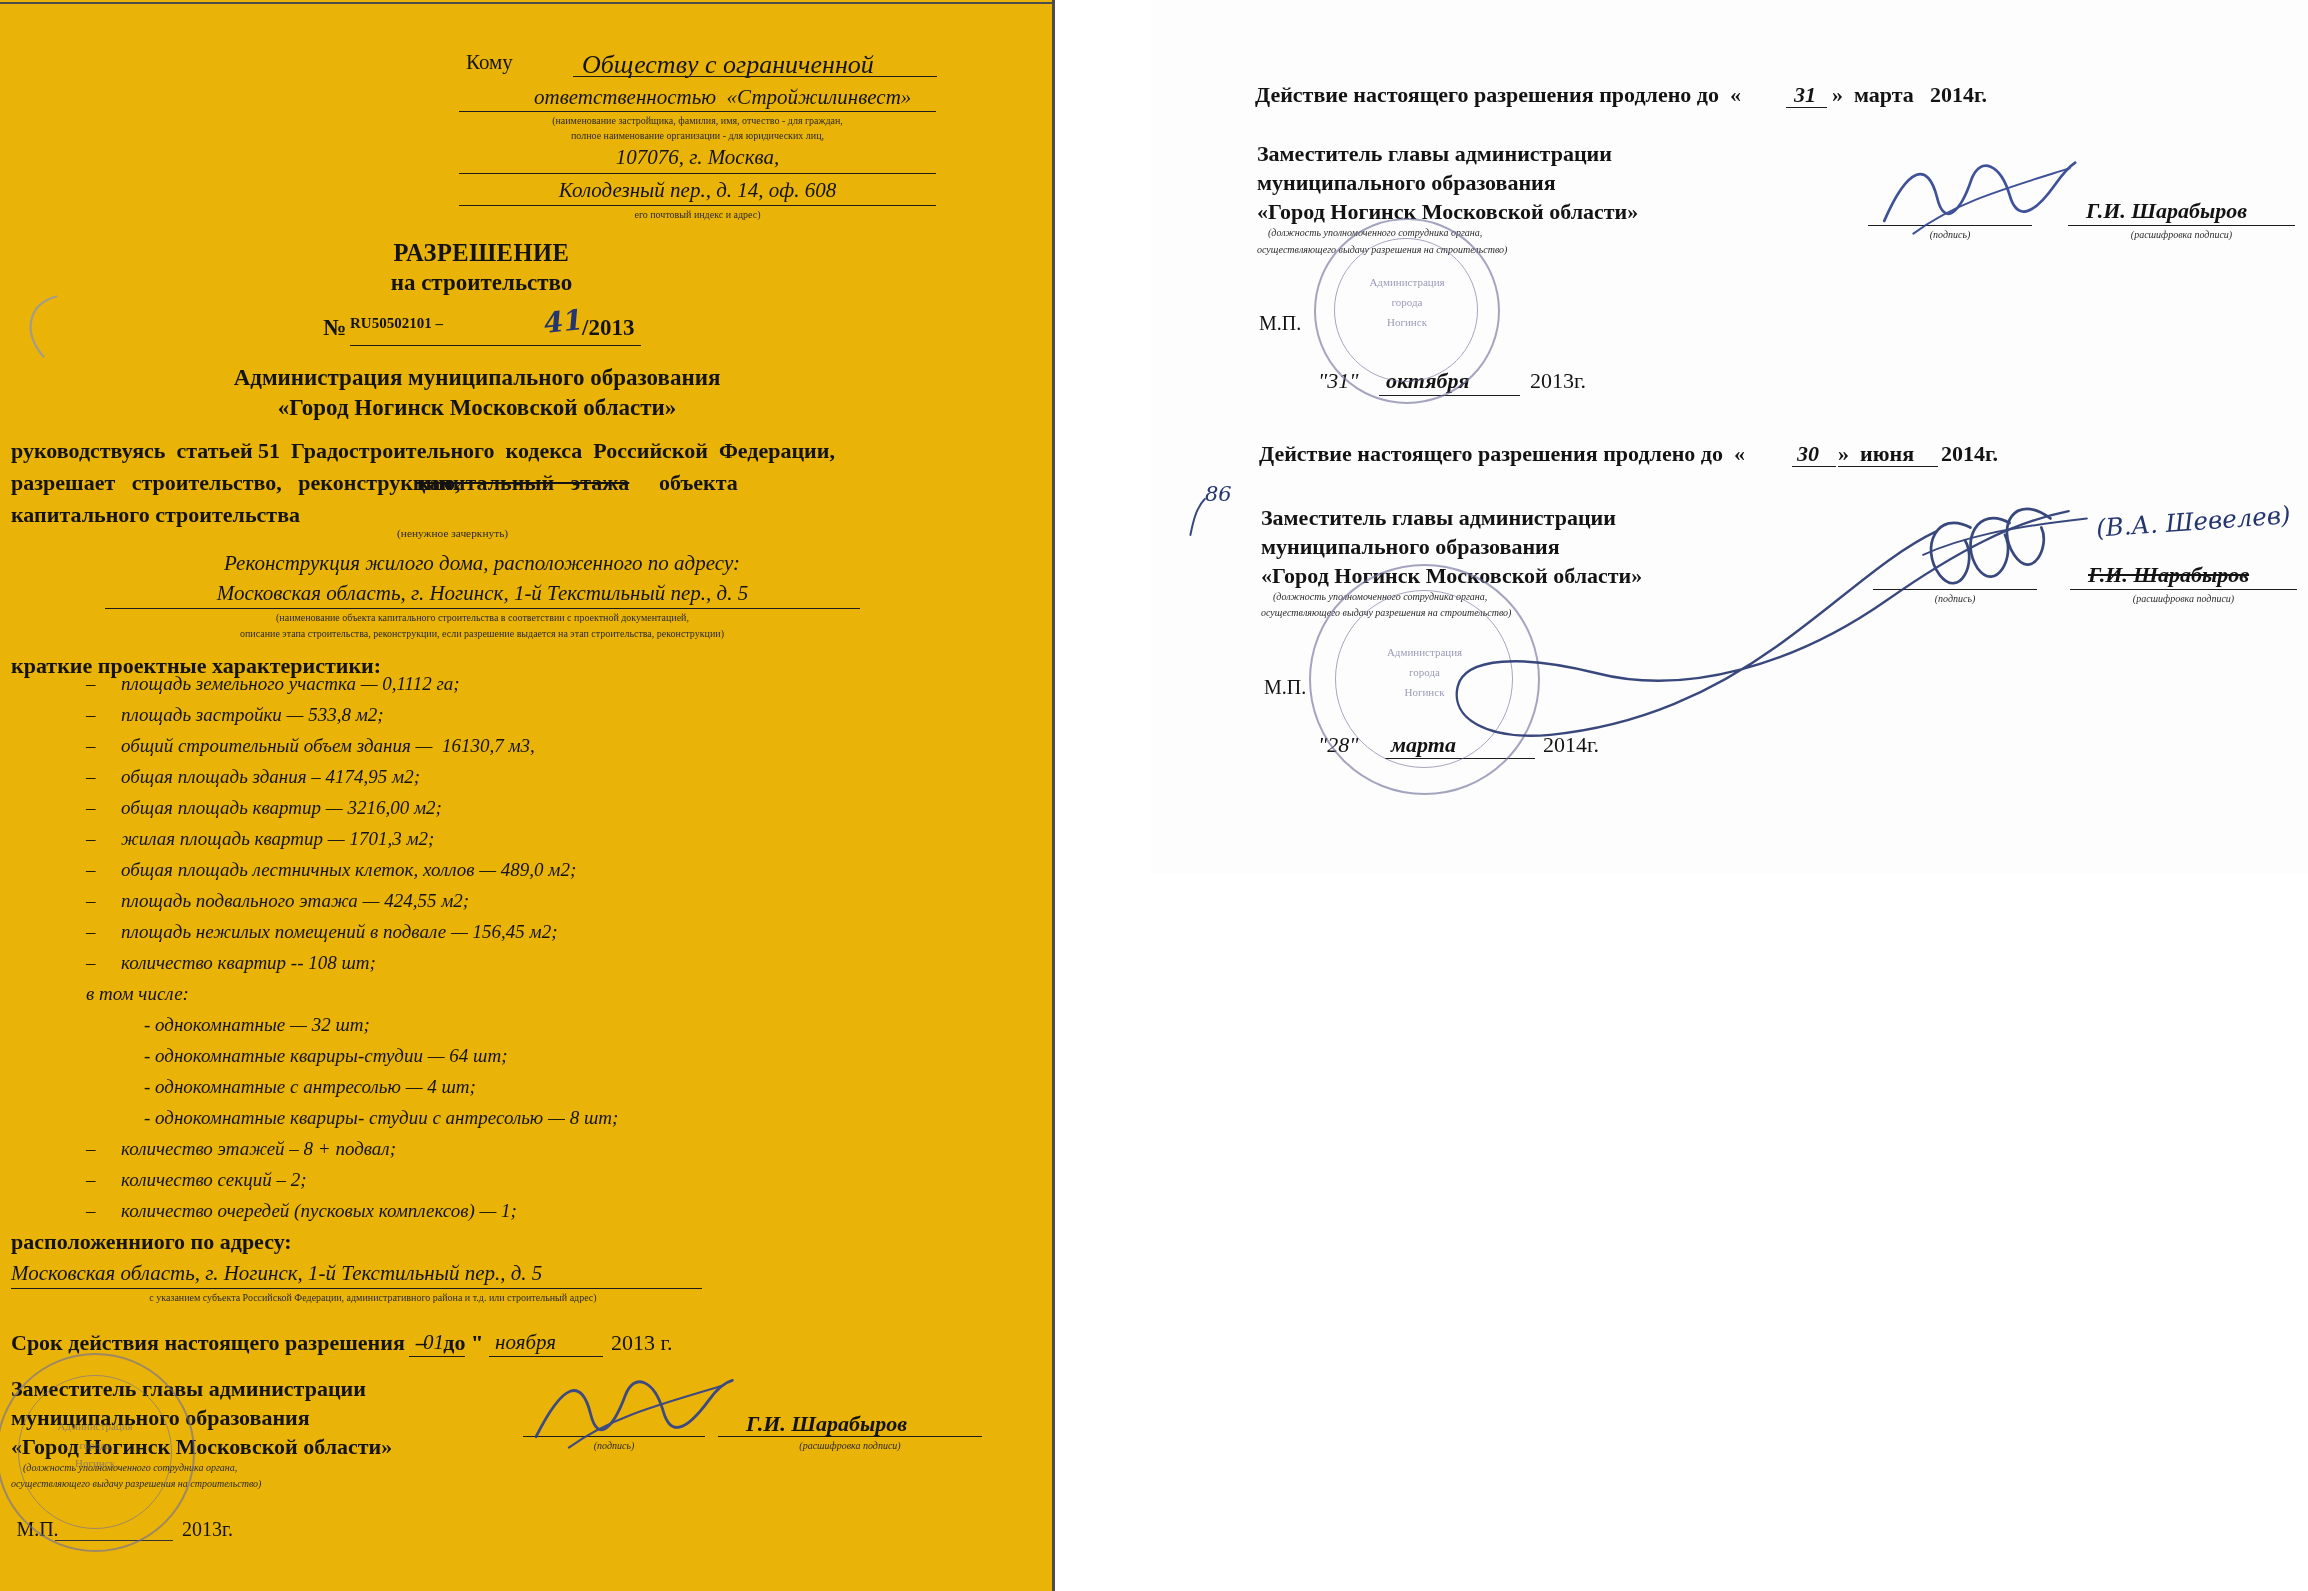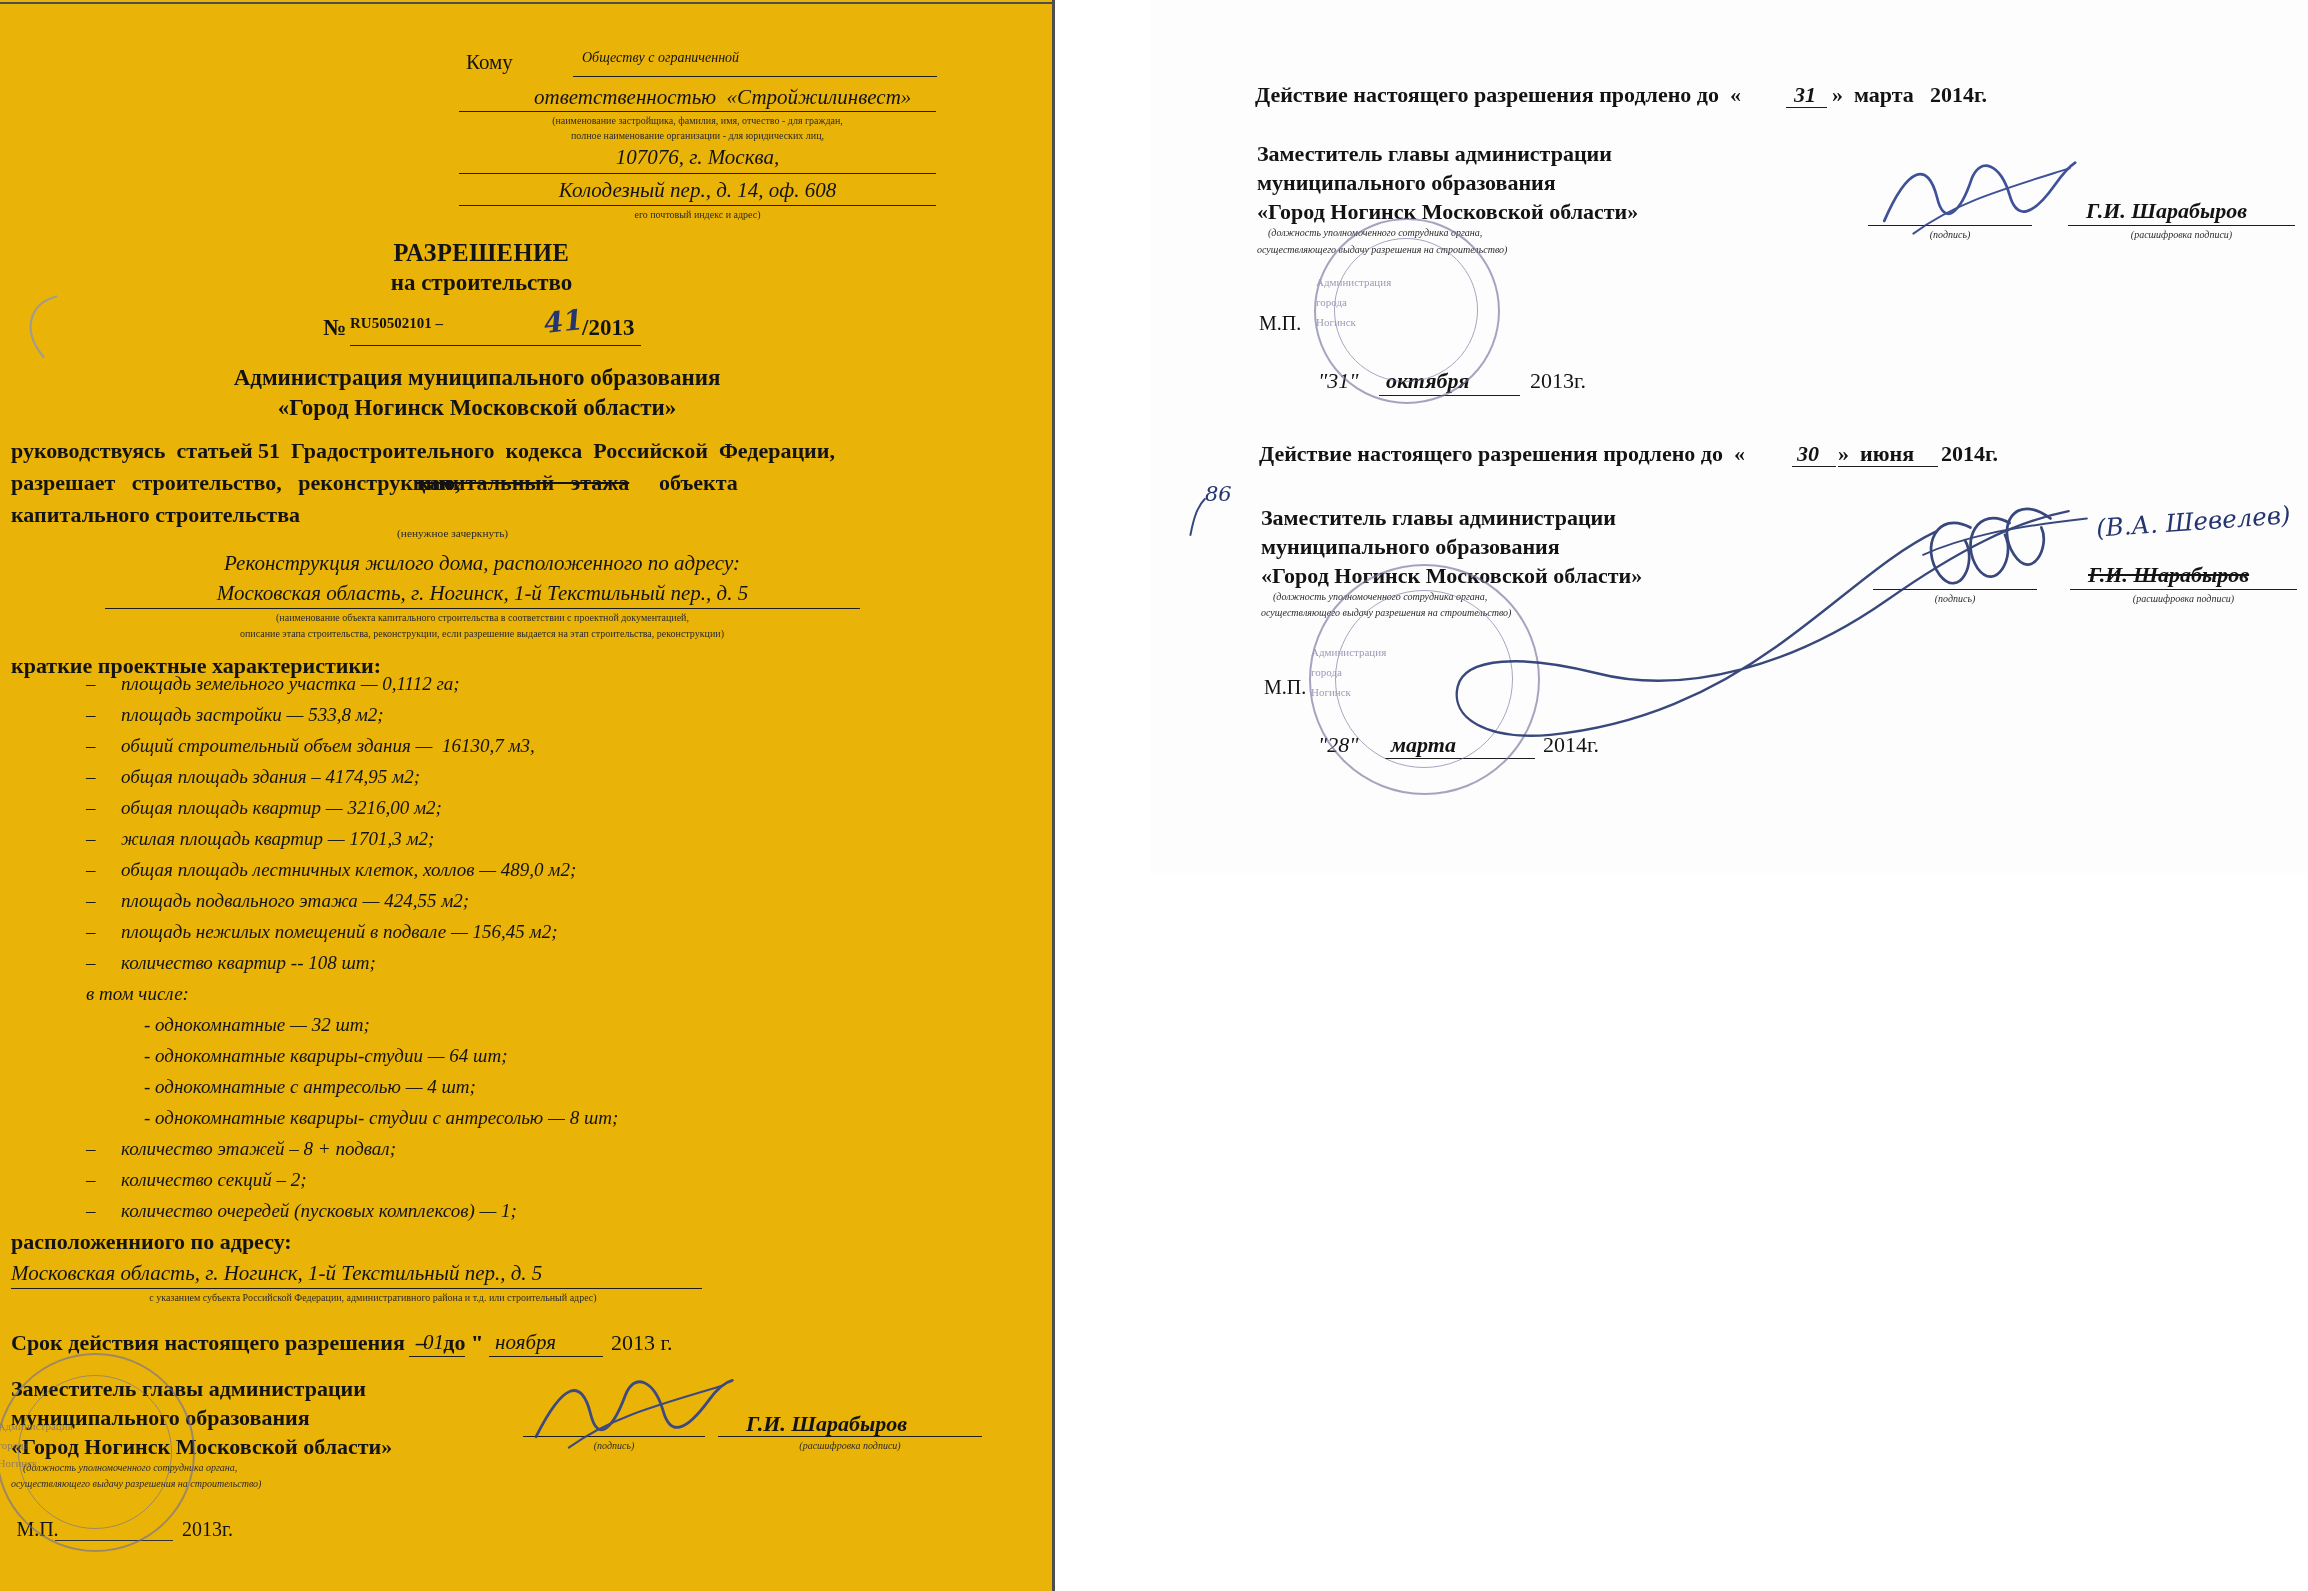--- a/index.html
+++ b/index.html
@@ -78,20 +78,21 @@
     opacity: .62;
   }
   .stamp .inner {
     position: absolute;
     border-radius: 50%;
     border: 1.5px solid #6f6f9c;
   }
   .stamp .lbl {
     position: absolute;
     width: 100%;
+    text-align: center;
     font-size: 11px;
     color: #5d5d8d;
     font-family: "Liberation Serif", serif;
   }
   .sig {
     position: absolute;
     color: #2b3f8f;
     opacity: .9;
     pointer-events: none;
   }
@@ -104,21 +105,21 @@
 </style>
 </head>
 <body>
 
 <div id="left-page">
 
   <div class="edge-line" style="left:0; top:1.8px; width:1055px; height:2.7px;"></div>
   <div class="edge-line" style="left:1052px; top:0; width:2.7px; height:1591px;"></div>
 
   <div class="t" style="left:466px; top:50px; font-size:21px;">Кому</div>
-  <div class="t ital" style="left:582px; top:50px; font-size:14px;">Обществу с ограниченной</div>
+  <div class="t ital" style="left:582px; top:50px; font-size:26px;">Обществу с ограниченной</div>
   <div class="rule" style="left:573px; top:76px; width:364px;"></div>
 
   <div class="t ital" style="left:534px; top:85px; font-size:21px;">ответственностью  «Стройжилинвест»</div>
   <div class="rule" style="left:459px; top:111px; width:477px;"></div>
 
   <div class="t tiny2 center" style="left:459px; top:115px; width:477px;">(наименование застройщика, фамилия, имя, отчество - для граждан,</div>
   <div class="t tiny2 center" style="left:459px; top:130px; width:477px;">полное наименование организации - для юридических лиц,</div>
 
   <div class="t ital center" style="left:459px; top:145px; width:477px; font-size:21px;">107076, г. Москва,</div>
   <div class="rule" style="left:459px; top:173px; width:477px;"></div>

